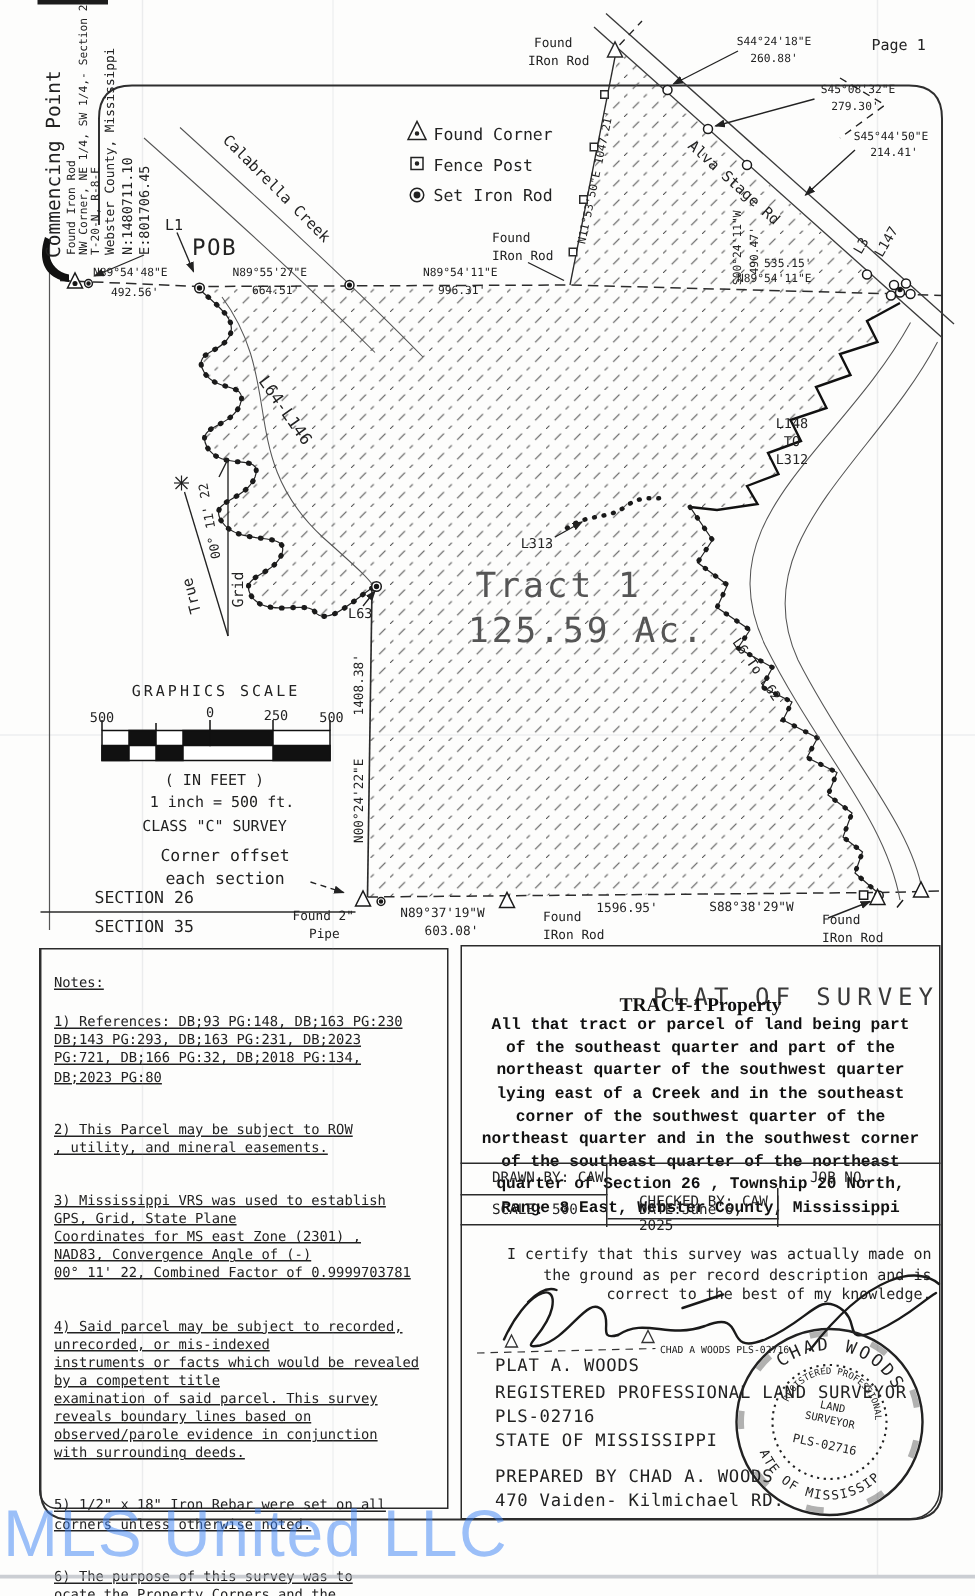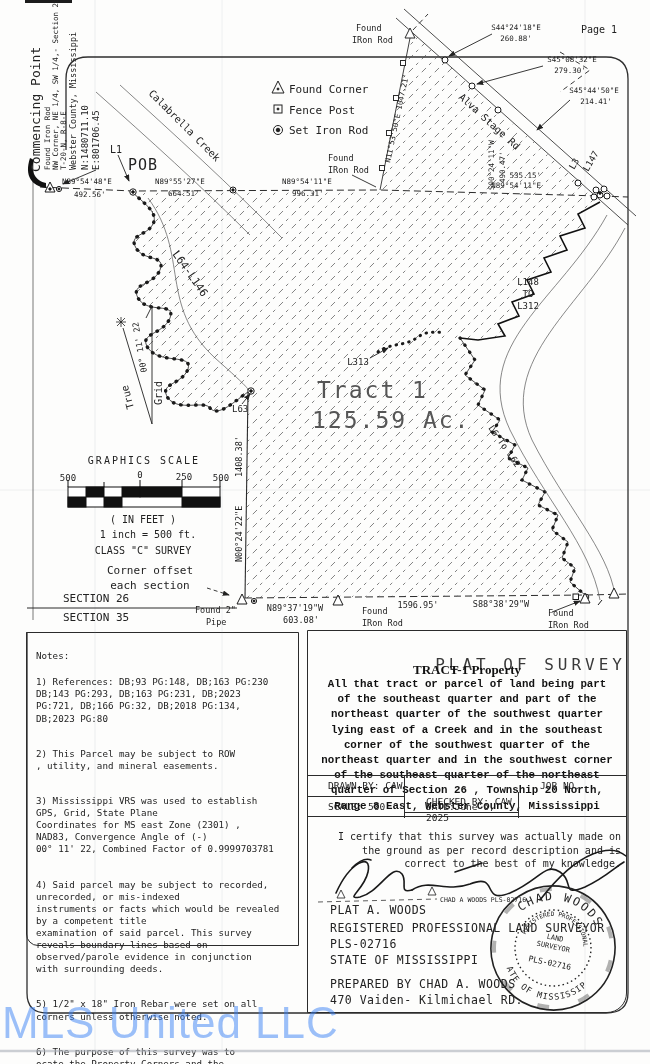--- a/index.html
+++ b/index.html
@@ -3,22 +3,22 @@
 <meta charset="utf-8">
 <style>
   html,body{margin:0;padding:0;background:#e8e8e8;}
   #sheet{position:relative;width:650px;height:1064px;background:#fdfdfc;overflow:hidden;
          font-family:"DejaVu Sans Mono",monospace;color:#222;}
   svg text{font-family:"DejaVu Sans Mono",monospace;fill:#222;}
   .t7{font-size:7.5px}.t8{font-size:8.5px}.t9{font-size:9px}.t10{font-size:10px}
   .t11{font-size:11px}.t13{font-size:13px}.t15{font-size:15px;letter-spacing:1px}
   .big{font-size:23px;letter-spacing:2px;fill:#555}
   .box{position:absolute;box-sizing:border-box;border:1.4px solid #2b2b2b;background:transparent;z-index:1;}
-  #notes-box{left:26px;top:632px;width:273px;height:314px;border-bottom-left-radius:12px;
-             padding:5px 9px;font-size:9.2px;line-height:12.1px;white-space:pre-line;}
+  #notes-box{left:26px;top:632px;width:273px;height:374px;border-bottom-left-radius:12px;
+             padding:5px 9px;font-size:9.2px;line-height:12.1px;white-space:pre-line;text-decoration:underline;}
   .note-p{margin:0 0 11px 0;white-space:pre-line;}
   #title-box{left:307px;top:630px;width:320px;height:383px;border-bottom-right-radius:20px;}
   #title-box .abs{position:absolute;box-sizing:border-box;}
   .heading{left:0;top:24px;width:100%;text-align:right;font-size:16px;letter-spacing:4px;color:#3a3a3a;}
   .subhead{left:0;top:31px;width:100%;text-align:center;font-size:13px;font-weight:bold;
            font-family:Liberation Serif, serif;color:#111;}
   .descr{left:12px;top:46px;width:294px;text-align:center;font-size:10.8px;line-height:15.2px;
          font-weight:bold;font-family:Liberation Mono, monospace;color:#111;}
   .tbl{left:-1px;top:144px;width:320px;height:42px;border-top:1.2px solid #2b2b2b;border-bottom:1.2px solid #2b2b2b;font-size:9.5px;}
   .cell{position:absolute;box-sizing:border-box;padding:4px 0 0 21px;}

